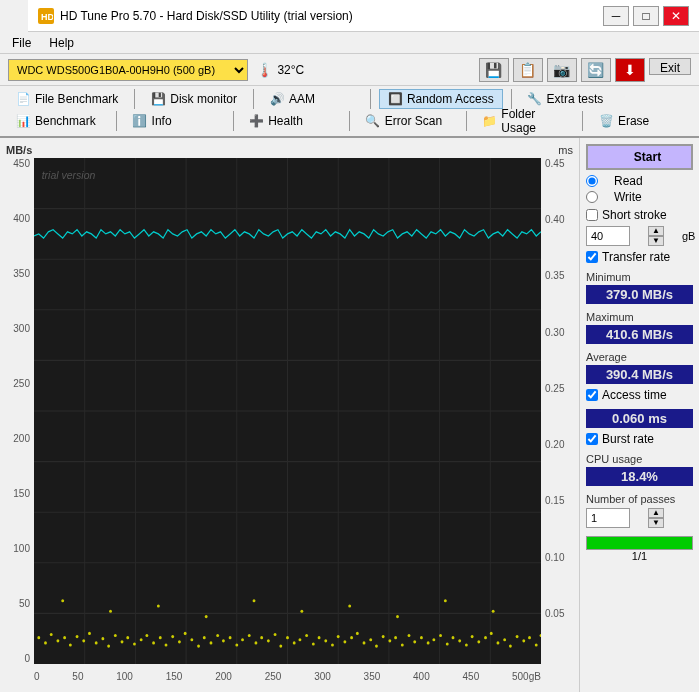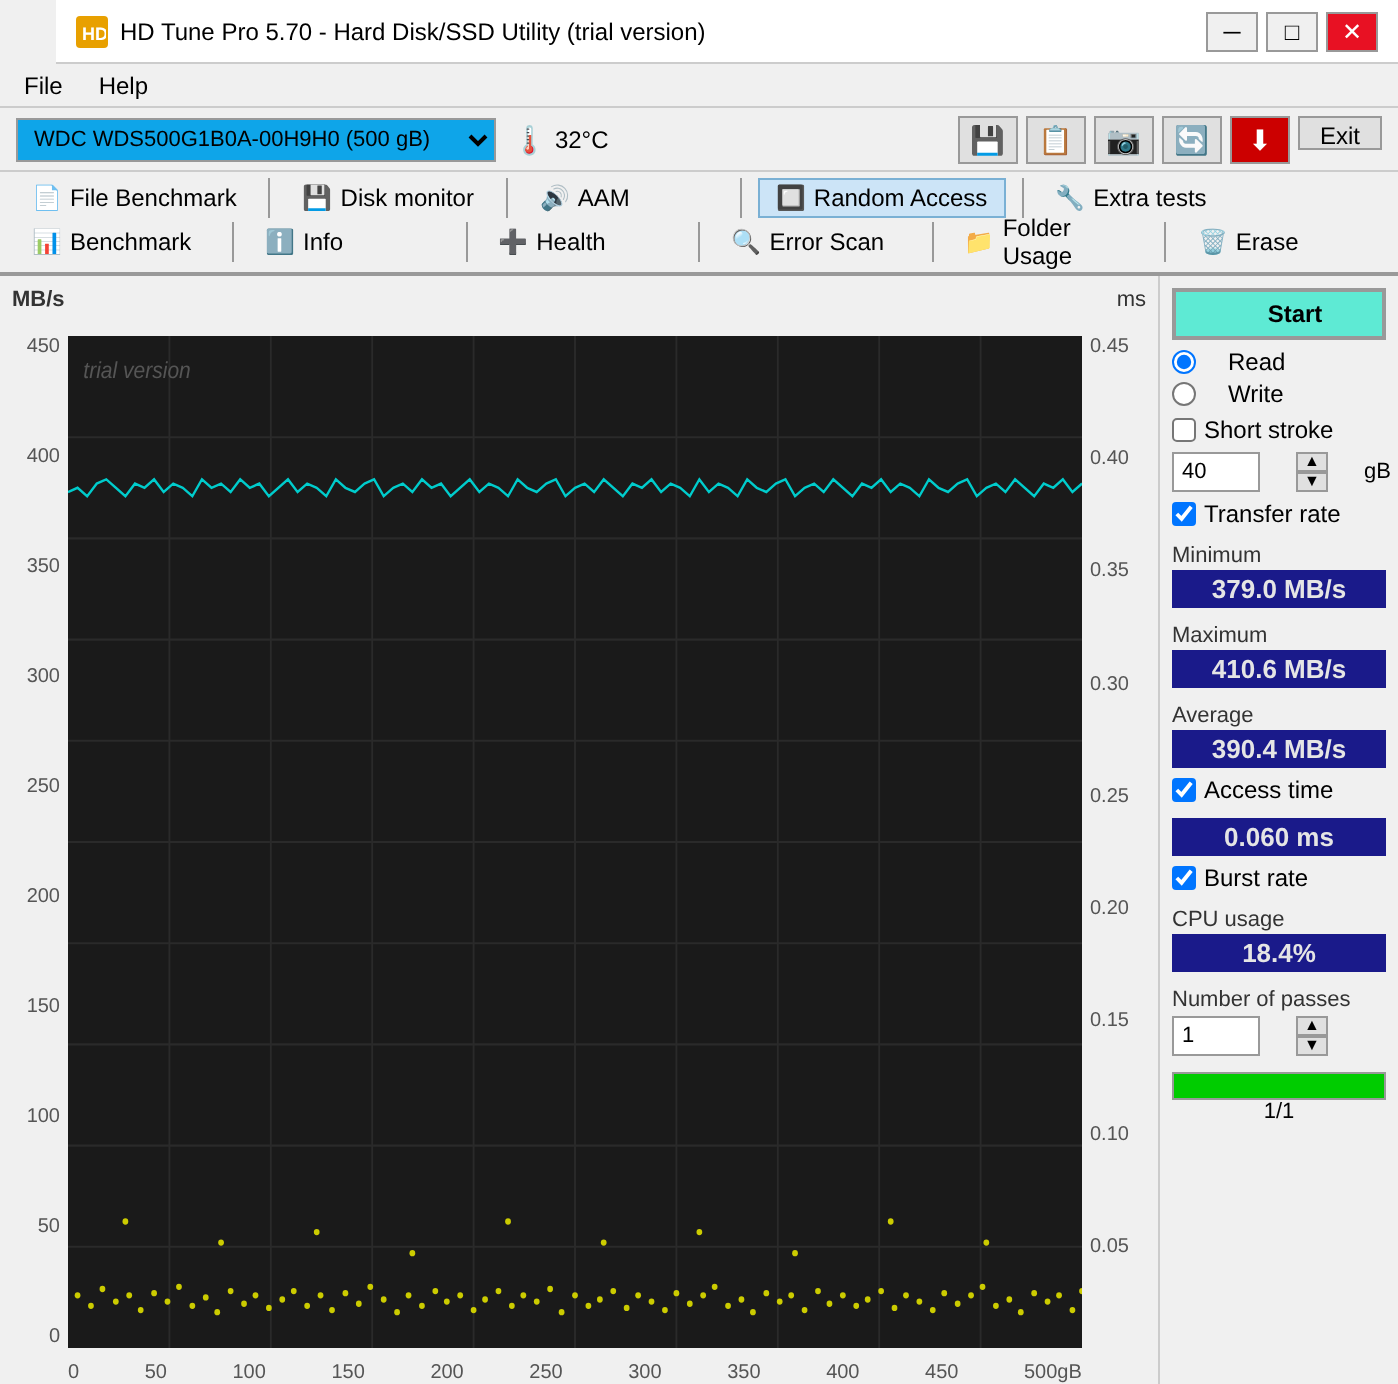--- a/index.html
+++ b/index.html
@@ -13,21 +13,21 @@
     .title-bar-controls { display: flex; gap: 4px; }
     .title-btn { width: 26px; height: 20px; background: #f0f0f0; border: 1px solid #999; display: flex; align-items: center; justify-content: center; cursor: pointer; font-size: 12px; }
     .title-btn.close { background: #e81123; color: white; }
     
     
     .menu-bar { background: #f0f0f0; padding: 2px 8px; display: flex; gap: 10px; border-bottom: 1px solid #ccc; height: 22px; align-items: center; }
     .menu-item { font-size: 12px; cursor: pointer; padding: 1px 4px; }
     
     
     .device-bar { background: #f0f0f0; padding: 4px 8px; display: flex; align-items: center; gap: 8px; border-bottom: 1px solid #ccc; height: 32px; }
-    .device-select { width: 240px; height: 22px; border: 1px solid #999; background: #0ea5e9; font-size: 11px; padding: 1px 4px; }
+    .device-select { width: 240px; height: 22px; border: 1px solid #999; background: #fde047; font-size: 11px; padding: 1px 4px; }
     .temp-display { display: flex; align-items: center; gap: 4px; font-size: 12px; }
     .temp-icon { color: #cc0000; font-size: 14px; }
     .device-icons { display: flex; gap: 4px; margin-left: auto; }
     .dev-icon-btn { width: 30px; height: 24px; background: #e0e0e0; border: 1px solid #999; display: flex; align-items: center; justify-content: center; cursor: pointer; font-size: 14px; }
     .exit-btn { height: 17px; padding: 2px 10px; background: #e0e0e0; border: 1px solid #999; cursor: pointer; font-size: 12px; }
     
     
     .toolbar { background: #f0f0f0; padding: 3px 8px; display: flex; gap: 0; border-bottom: 2px solid #999; height: 52px; flex-direction: column; }
     .toolbar-row { display: flex; gap: 4px; align-items: center; height: 24px; }
     .toolbar-item { display: flex; align-items: center; gap: 4px; padding: 2px 8px; cursor: pointer; font-size: 12px; min-width: 100px; }
@@ -35,21 +35,21 @@
     .toolbar-sep { width: 1px; background: #999; height: 20px; margin: 0 4px; }
     
     
     .main-content { display: flex; background: #f0f0f0; height: calc(692px - 32px - 22px - 32px - 52px); }
     
     
     .chart-area { flex: 1; padding: 6px; position: relative; }
     
     
     .right-panel { width: 120px; background: #f0f0f0; padding: 6px; border-left: 1px solid #ccc; display: flex; flex-direction: column; gap: 4px; }
-    .start-btn { width: 100%; height: 26px; background: #5eead4; border: 2px solid #999; cursor: pointer; font-size: 12px; font-weight: bold; padding-left: 16px; }
+    .start-btn { width: 100%; height: 26px; background: #c4b5fd; border: 2px solid #999; cursor: pointer; font-size: 12px; font-weight: bold; padding-left: 16px; }
     .radio-group { display: flex; flex-direction: column; gap: 2px; }
     .radio-item { display: flex; align-items: center; gap: 16px; font-size: 12px; }
     .checkbox-item { display: flex; align-items: center; gap: 4px; font-size: 12px; }
     .number-input-group { display: flex; align-items: center; gap: 18px; }
     .number-input { width: 44px; height: 20px; border: 1px solid #999; font-size: 11px; padding: 1px 4px; }
     .spin-btns { display: flex; flex-direction: column; }
     .spin-btn { width: 16px; height: 10px; background: #e0e0e0; border: 1px solid #999; display: flex; align-items: center; justify-content: center; font-size: 8px; cursor: pointer; line-height: 1; }
     .unit-label { font-size: 11px; }
     
     .stat-group { margin-top: 2px; }
@@ -163,21 +163,21 @@
     <div class="toolbar-item">
       <span>🗑️</span>
       <span>Erase</span>
     </div>
   </div>
 </div>
 
 <div class="main-content">
 
   <div class="chart-area" style="position:relative; background:#f0f0f0;">
-    <div style="display:flex; justify-content:space-between; align-items:flex-start; margin-bottom:12px;">
+    <div style="display:flex; justify-content:space-between; align-items:flex-start; margin-bottom:2px;">
       <span style="font-size:11px; font-weight:bold; color:#333;">MB/s</span>
       <span style="font-size:11px; font-weight:normal; color:#333;">ms</span>
     </div>
 
     <div style="display:flex; flex:1; height: calc(100% - 36px);">
 
       <div style="display:flex; flex-direction:column; justify-content:space-between; align-items:flex-end; padding-right:4px; font-size:10px; color:#555; width:28px;">
         <span>450</span>
         <span>400</span>
         <span>350</span>

